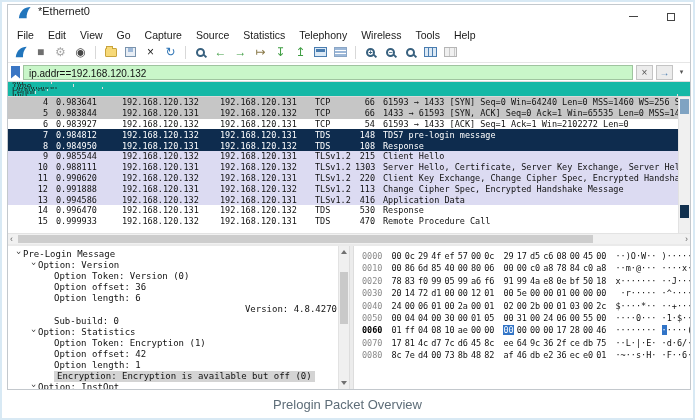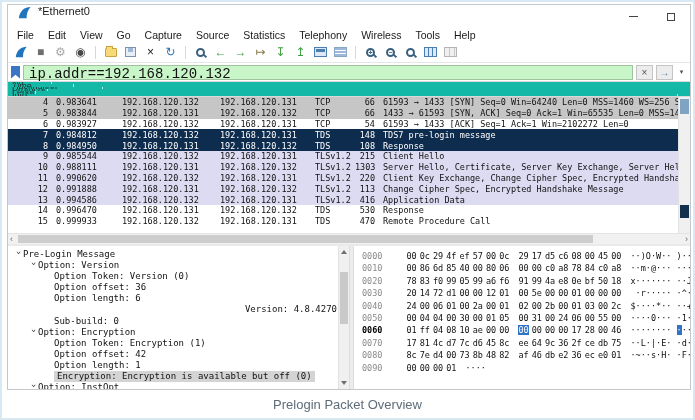--- a/index.html
+++ b/index.html
@@ -44,22 +44,22 @@
         font-size:7px; font-weight:bold; color:#39617f; display:flex; align-items:center; justify-content:center; }
   .ic-mag::after { content:""; position:absolute; width:4px; height:2px; background:#39617f;
         right:-4px; bottom:-2px; transform:rotate(45deg); }
 
   
   .filterbar { height:19px; display:flex; align-items:center; padding:0 3px; gap:3px;
                border-bottom:1px solid #dcdcdc; flex:0 0 auto; }
   .bookmark { width:9px; height:13px; background:#3a76c4;
               clip-path:polygon(0 0,100% 0,100% 100%,50% 72%,0 100%); flex:0 0 auto; }
   .filter-field { flex:1; height:15px; background:#c9f6c9; border:1px solid #9fc49f;
-        display:flex; align-items:flex-start; padding:0 5px;
-        font-family:Liberation Mono, monospace; font-size:14px; color:#111; }
+        display:flex; align-items:flex-end; padding:0 5px;
+        font-family:Liberation Sans, sans-serif; font-size:10px; color:#111; }
   .fbtn { width:17px; height:15px; background:#ececec; border:1px solid #c4c4c4;
         display:flex; align-items:center; justify-content:center; font-size:10px; color:#555; }
   .fbtn.apply { color:#4a7db0; font-weight:bold; }
   .fdrop { width:11px; text-align:center; font-size:7px; color:#555; }
 
   
   .plist { flex:0 0 auto; position:relative; }
   .phead { display:flex; height:15px; background:#14b8a6; border-bottom:1px solid #d9d9d9;
            font-size:9px; color:#222; padding-right:12px;flex-direction:column; }
   .phead .hc { border-right:1px solid #dedede; padding:0 4px; display:flex; align-items:center;
@@ -99,21 +99,21 @@
              border-left:1px solid #e2e2e2; }
   .tri-up { position:absolute; top:4px; left:2px; width:0; height:0;
             border-left:3px solid transparent; border-right:3px solid transparent; border-bottom:4px solid #707070; }
   .tri-down { position:absolute; bottom:4px; left:2px; width:0; height:0;
             border-left:3px solid transparent; border-right:3px solid transparent; border-top:4px solid #707070; }
   .dthumb { position:absolute; left:1px; right:1px; top:26px; height:52px; background:#c9c9c9; }
   .vdivider { width:5px; background:#ececec; border-left:1px solid #ddd; border-right:1px solid #ddd; flex:0 0 auto; }
   .hexpane { flex:1; padding:4px 0 0 8px; overflow:hidden;
              font-family:"DejaVu Sans Mono",monospace; font-size:8.5px; color:#111; }
   .hrow { height:12.4px; line-height:12.4px; white-space:nowrap; }
-  .hoff { color:#8a8a8a; margin-right:24px; }
+  .hoff { color:#8a8a8a; margin-right:9px; }
   .hoff.bold { color:#000; font-weight:bold; }
   .hb { margin-right:3px; }
   .hb.g8 { margin-right:9px; }
   .hb.selb, .hascii .selb { background:#3174c7; color:#fff; }
   .hascii { margin-left:6px; }
 
   .caption { position:absolute; left:0; right:0; top:395px; text-align:center;
              font-size:13px; color:#5e6d78; }
 </style>
 </head>
@@ -365,21 +365,21 @@
               <span class="dtext">Option length: 6</span>
             </div>
             <div class="dline" style="padding-left: 46px; justify-content: flex-end;">
               <span class="dtext">Version: 4.8.4270</span>
             </div>
             <div class="dline" style="padding-left: 46px;">
               <span class="dtext">Sub-build: 0</span>
             </div>
             <div class="dline" style="padding-left: 21px;">
               <span class="exp">›</span>
-              <span class="dtext">Option: Encryption</span>
+              <span class="dtext">Option: Statistics</span>
             </div>
             <div class="dline" style="padding-left: 46px;">
               <span class="dtext">Option Token: Encryption (1)</span>
             </div>
             <div class="dline" style="padding-left: 46px;">
               <span class="dtext">Option offset: 42</span>
             </div>
             <div class="dline" style="padding-left: 46px;">
               <span class="dtext">Option length: 1</span>
             </div>
@@ -401,20 +401,19 @@
       <div class="hexpane">
           <div class="hrow"><span class="hoff">0000</span><span class="hb">00</span><span class="hb">0c</span><span class="hb">29</span><span class="hb">4f</span><span class="hb">ef</span><span class="hb">57</span><span class="hb">00</span><span class="hb g8">0c</span><span class="hb">29</span><span class="hb">17</span><span class="hb">d5</span><span class="hb">c6</span><span class="hb">08</span><span class="hb">00</span><span class="hb">45</span><span class="hb">00</span><span class="hascii" style="white-space: pre;">··)O·W·· )·····E·</span></div>
           <div class="hrow"><span class="hoff">0010</span><span class="hb">00</span><span class="hb">86</span><span class="hb">6d</span><span class="hb">85</span><span class="hb">40</span><span class="hb">00</span><span class="hb">80</span><span class="hb g8">06</span><span class="hb">00</span><span class="hb">00</span><span class="hb">c0</span><span class="hb">a8</span><span class="hb">78</span><span class="hb">84</span><span class="hb">c0</span><span class="hb">a8</span><span class="hascii" style="white-space: pre;">··m·@··· ····x···</span></div>
           <div class="hrow"><span class="hoff">0020</span><span class="hb">78</span><span class="hb">83</span><span class="hb">f0</span><span class="hb">99</span><span class="hb">05</span><span class="hb">99</span><span class="hb">a6</span><span class="hb g8">f6</span><span class="hb">91</span><span class="hb">99</span><span class="hb">4a</span><span class="hb">e8</span><span class="hb">0e</span><span class="hb">bf</span><span class="hb">50</span><span class="hb">18</span><span class="hascii" style="white-space: pre;">x······· ··J···P·</span></div>
           <div class="hrow"><span class="hoff">0030</span><span class="hb">20</span><span class="hb">14</span><span class="hb">72</span><span class="hb">d1</span><span class="hb">00</span><span class="hb">00</span><span class="hb">12</span><span class="hb g8">01</span><span class="hb">00</span><span class="hb">5e</span><span class="hb">00</span><span class="hb">00</span><span class="hb">01</span><span class="hb">00</span><span class="hb">00</span><span class="hb">00</span><span class="hascii" style="white-space: pre;"> ·r····· ·^······</span></div>
           <div class="hrow"><span class="hoff">0040</span><span class="hb">24</span><span class="hb">00</span><span class="hb">06</span><span class="hb">01</span><span class="hb">00</span><span class="hb">2a</span><span class="hb">00</span><span class="hb g8">01</span><span class="hb">02</span><span class="hb">00</span><span class="hb">2b</span><span class="hb">00</span><span class="hb">01</span><span class="hb">03</span><span class="hb">00</span><span class="hb">2c</span><span class="hascii" style="white-space: pre;">$····*·· ··+····,</span></div>
           <div class="hrow"><span class="hoff">0050</span><span class="hb">00</span><span class="hb">04</span><span class="hb">04</span><span class="hb">00</span><span class="hb">30</span><span class="hb">00</span><span class="hb">01</span><span class="hb g8">05</span><span class="hb">00</span><span class="hb">31</span><span class="hb">00</span><span class="hb">24</span><span class="hb">06</span><span class="hb">00</span><span class="hb">55</span><span class="hb">00</span><span class="hascii" style="white-space: pre;">····0··· ·1·$··U·</span></div>
           <div class="hrow"><span class="hoff bold">0060</span><span class="hb">01</span><span class="hb">ff</span><span class="hb">04</span><span class="hb">08</span><span class="hb">10</span><span class="hb">ae</span><span class="hb">00</span><span class="hb g8">00</span><span class="hb selb">00</span><span class="hb">00</span><span class="hb">00</span><span class="hb">00</span><span class="hb">17</span><span class="hb">28</span><span class="hb">00</span><span class="hb">46</span><span class="hascii" style="white-space: pre;">········ <span class="selb">·</span>····(·F</span></div>
           <div class="hrow"><span class="hoff">0070</span><span class="hb">17</span><span class="hb">81</span><span class="hb">4c</span><span class="hb">d7</span><span class="hb">7c</span><span class="hb">d6</span><span class="hb">45</span><span class="hb g8">8c</span><span class="hb">ee</span><span class="hb">64</span><span class="hb">9c</span><span class="hb">36</span><span class="hb">2f</span><span class="hb">ce</span><span class="hb">db</span><span class="hb">75</span><span class="hascii" style="white-space: pre;">··L·|·E· ·d·6/··u</span></div>
           <div class="hrow"><span class="hoff">0080</span><span class="hb">8c</span><span class="hb">7e</span><span class="hb">d4</span><span class="hb">00</span><span class="hb">73</span><span class="hb">8b</span><span class="hb">48</span><span class="hb g8">82</span><span class="hb">af</span><span class="hb">46</span><span class="hb">db</span><span class="hb">e2</span><span class="hb">36</span><span class="hb">ec</span><span class="hb">e0</span><span class="hb">01</span><span class="hascii" style="white-space: pre;">·~··s·H· ·F··6···</span></div>
-          <div class="hrow"><span class="hoff">0090</span><span class="hb">00</span><span class="hb">00</span><span class="hb">00</span><span class="hb">01</span><span class="hascii" style="white-space: pre;">····</span></div>
         </div>
     </div>
 
   </div>
 
   <div class="caption">Prelogin Packet Overview</div>
 </div>
 
 </body></html>

